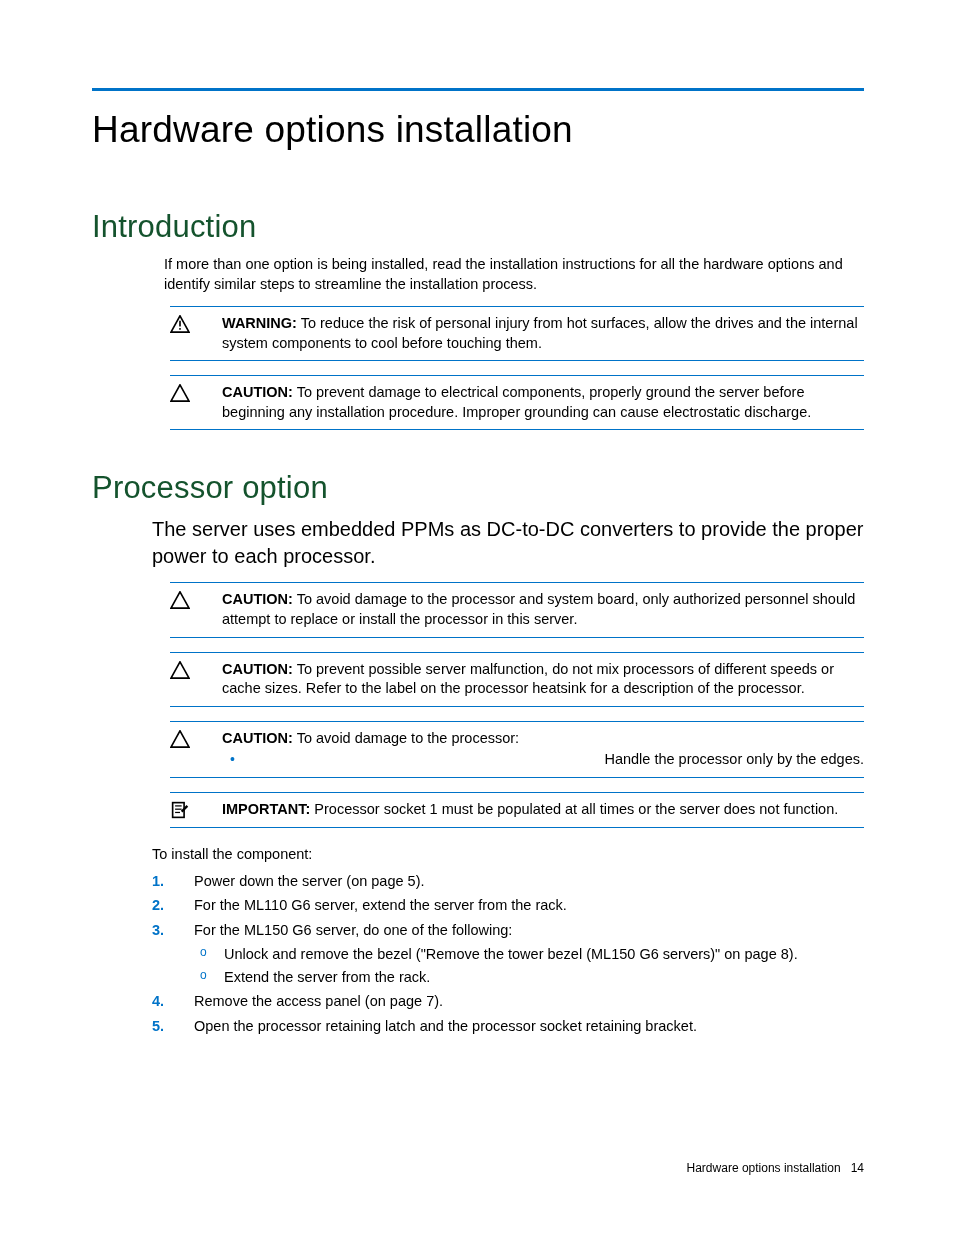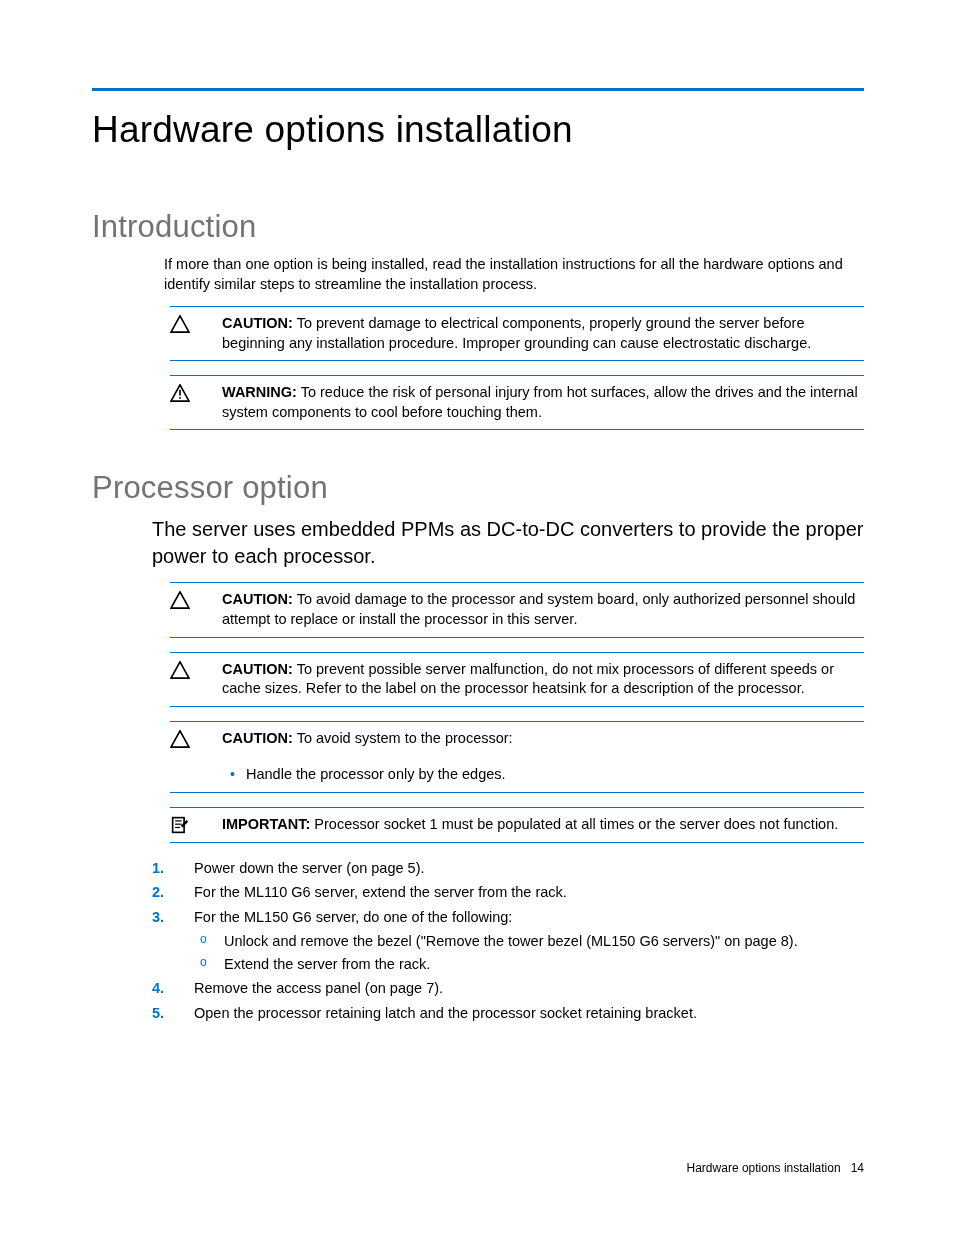--- a/index.html
+++ b/index.html
@@ -21,21 +21,21 @@
   h1 {
     font-weight: 300;
     font-size: 37px;
     color: #000;
     margin-bottom: 58px;
     letter-spacing: 0.2px;
   }
   h2 {
     font-weight: 300;
     font-size: 31px;
-    color: #737373;
+    color: #14532d;
     margin-bottom: 10px;
     letter-spacing: 0.2px;
   }
   .intro-text {
     font-size: 14.5px;
     line-height: 1.35;
     margin-left: 72px;
     margin-bottom: 12px;
   }
   .ppm-text {
@@ -67,21 +67,22 @@
   .admonition .label {
     font-weight: bold;
   }
   .icon-col svg {
     width: 20px;
     height: 18px;
     display: block;
   }
   .bullet-list {
     list-style: none;
-    margin-top: 16px;
+    margin-top: 1px;
+    text-align: right;
   }
   .bullet-list li {
     position: relative;
     padding-left: 24px;
     line-height: 1.45;
   }
   .bullet-list li::before {
     content: "•";
     position: absolute;
     left: 8px;
@@ -143,43 +144,43 @@
   <h1>Hardware options installation</h1>
 
   <h2>Introduction</h2>
   <p class="intro-text">If more than one option is being installed, read the installation instructions for all the hardware options and identify similar steps to streamline the installation process.</p>
 
   <div class="admonition">
     <div class="icon-col">
       <span>
         <svg viewBox="0 0 24 22">
             <polygon points="12,1 23,21 1,21" fill="none" stroke="#000" stroke-width="2"></polygon>
-          </svg>
-      </span>
-    </div>
-    <div class="text-col">
-      <span class="label">CAUTION:</span><span>  To prevent damage to electrical components, properly ground the server before beginning any installation procedure. Improper grounding can cause electrostatic discharge.</span>
-    </div>
-  </div>
-
-  <div class="admonition">
-    <div class="icon-col">
-      <span>
-        <svg viewBox="0 0 24 22">
-            <polygon points="12,1 23,21 1,21" fill="none" stroke="#000" stroke-width="2"></polygon>
             <rect x="11" y="7" width="2" height="7" fill="#000"></rect>
             <rect x="11" y="16" width="2" height="2" fill="#000"></rect>
           </svg>
       </span>
     </div>
     <div class="text-col">
       <span class="label">WARNING:</span><span>  To reduce the risk of personal injury from hot surfaces, allow the drives and the internal system components to cool before touching them.</span>
     </div>
   </div>
 
+  <div class="admonition">
+    <div class="icon-col">
+      <span>
+        <svg viewBox="0 0 24 22">
+            <polygon points="12,1 23,21 1,21" fill="none" stroke="#000" stroke-width="2"></polygon>
+          </svg>
+      </span>
+    </div>
+    <div class="text-col">
+      <span class="label">CAUTION:</span><span>  To prevent damage to electrical components, properly ground the server before beginning any installation procedure. Improper grounding can cause electrostatic discharge.</span>
+    </div>
+  </div>
+
   <div class="section-gap"></div>
 
   <h2>Processor option</h2>
   <p class="ppm-text">The server uses embedded PPMs as DC-to-DC converters to provide the proper power to each processor.</p>
 
   <div class="admonition">
     <div class="icon-col">
       <span>
         <svg viewBox="0 0 24 22">
             <polygon points="12,1 23,21 1,21" fill="none" stroke="#000" stroke-width="2"></polygon>
@@ -206,21 +207,21 @@
 
   <div class="admonition">
     <div class="icon-col">
       <span>
         <svg viewBox="0 0 24 22">
             <polygon points="12,1 23,21 1,21" fill="none" stroke="#000" stroke-width="2"></polygon>
           </svg>
       </span>
     </div>
     <div class="text-col">
-      <span class="label">CAUTION:</span><span>  To avoid system to the processor:</span>
+      <span class="label">CAUTION:</span><span>  To avoid damage to the processor:</span>
       <ul class="bullet-list">
         <li>Handle the processor only by the edges.</li>
       </ul>
     </div>
   </div>
 
   <div class="admonition">
     <div class="icon-col">
       <span>
         <svg viewBox="0 0 24 22">
@@ -230,20 +231,21 @@
             <line x1="6" y1="14" x2="12" y2="14" stroke="#000" stroke-width="1.5"></line>
             <path d="M15 14 L22 7 L20 5 L13 12 Z" fill="#000"></path>
           </svg>
       </span>
     </div>
     <div class="text-col">
       <span class="label">IMPORTANT:</span><span>  Processor socket 1 must be populated at all times or the server does not function.</span>
     </div>
   </div>
 
+  <p class="install-text">To install the component:</p>
 
   <ol class="steps">
     <li><span class="num">1.</span><span>Power down the server (on page 5).</span></li>
     <li><span class="num">2.</span><span>For the ML110 G6 server, extend the server from the rack.</span></li>
     <li><span class="num">3.</span><span>For the ML150 G6 server, do one of the following:</span>
       <ul class="sub-steps">
         <li><span class="sub-mark">o</span><span>Unlock and remove the bezel ("Remove the tower bezel (ML150 G6 servers)" on page 8).</span></li>
         <li><span class="sub-mark">o</span><span>Extend the server from the rack.</span></li>
       </ul>
     </li>

